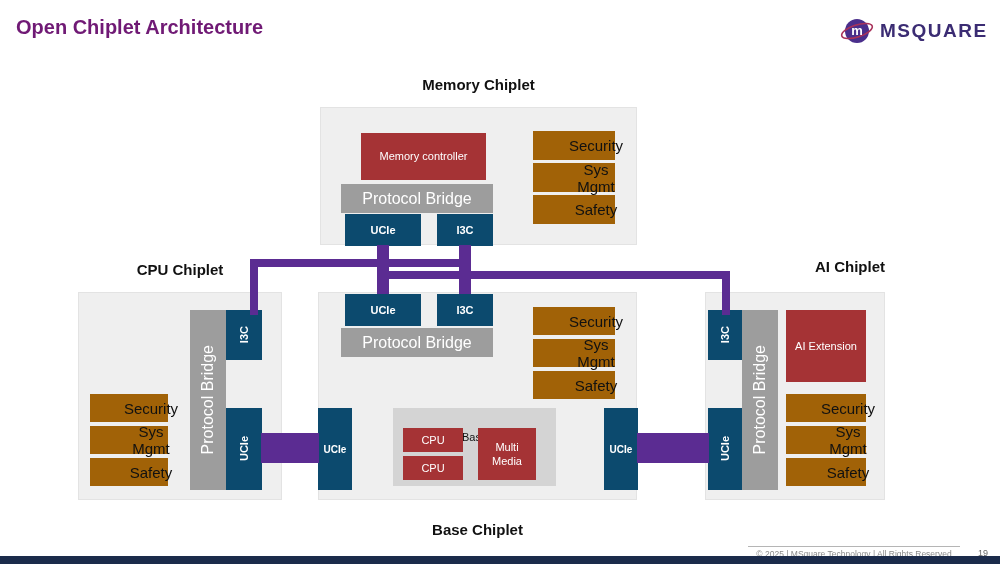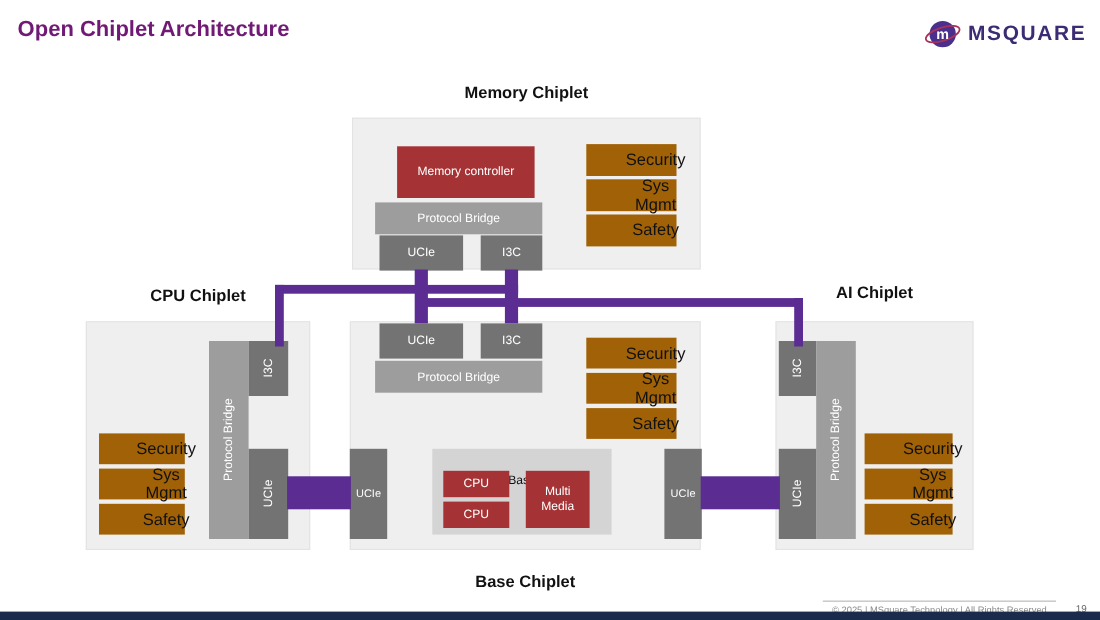--- a/index.html
+++ b/index.html
@@ -2,22 +2,22 @@
 <html><head>
 <meta charset="utf-8">
 <style>
   html,body { margin:0; padding:0; background:#fff; }
   .canvas { position:relative; width:1000px; height:564px; background:#ffffff;
             font-family:"Liberation Sans", sans-serif; overflow:hidden; }
   .abs  { position:absolute; box-sizing:border-box; }
   .cell { display:flex; align-items:center; justify-content:center; text-align:center; }
   .panel{ background:#EFEFEF; border:1px solid #E3E3E3; }
   .red   { background:#A53335; color:#fff; font-size:11px; line-height:1.3; }
-  .purple{ background:#737373; color:#fff; font-size:11px; font-weight:normal; }
-  .gray  { background:#9D9D9D; color:#fff; font-size:11px; }
+  .purple{ background:#0c4a6e; color:#fff; font-size:11px; font-weight:bold; }
+  .gray  { background:#9D9D9D; color:#fff; font-size:16px; }
   .blue  { background:#a16207; color:#111; font-size:15px;padding-left:44px; }
   .conn  { background:#5B2C92; }
   .basebox { background:#D4D4D4; }
   .chipletlabel { font-size:15px; font-weight:bold; color:#111; text-align:center; }
   .pagetitle { font-size:20px; font-weight:bold; color:#701a75; }
   .vtext { writing-mode:vertical-rl; transform:rotate(180deg); white-space:nowrap; }
   .logo { display:flex; align-items:center; gap:6px; }
   .brand { font-size:19px; font-weight:800; color:#3B2C73; letter-spacing:1.5px; }
   .footer-note { font-size:8.5px; color:#8A8A8A; border-top:1px solid #B5B5B5;
                  padding-top:2px; text-align:center; }
@@ -82,32 +82,33 @@
 
   <div class="abs basebox" style="left:393px; top:408px; width:163px; height:78px;"></div>
   <div class="abs" style="left:393px; top:411px; width:163px; text-align:center; font-size:11px; color:#111;margin-top:20px;">Base</div>
   <div class="abs cell red" style="left:403px; top:428px; width:60px; height:24px;">CPU</div>
   <div class="abs cell red" style="left:403px; top:456px; width:60px; height:24px;">CPU</div>
   <div class="abs cell red" style="left:478px; top:428px; width:58px; height:52px; padding:0 22px;">Multi Media</div>
 
   <div class="abs cell purple" style="left:318px; top:408px; width:34px; height:82px; font-size:10px;">UCIe</div>
   <div class="abs cell purple" style="left:604px; top:408px; width:34px; height:82px; font-size:10px;">UCIe</div>
 
-  <div class="abs chipletlabel" style="left:705px; top:258px; width:180px;">AI Chiplet</div>
+  <div class="abs chipletlabel" style="left:705px; top:258px; width:180px;text-align:right;">AI Chiplet</div>
   <div class="abs panel" style="left:705px; top:292px; width:180px; height:208px;"></div>
 
   <div class="abs cell purple" style="left:708px; top:310px; width:34px; height:50px;">
     <span class="vtext">I3C</span>
   </div>
   <div class="abs cell gray" style="left:742px; top:310px; width:36px; height:180px;">
     <span class="vtext">Protocol Bridge</span>
   </div>
   <div class="abs cell purple" style="left:708px; top:408px; width:34px; height:82px;">
     <span class="vtext">UCIe</span>
   </div>
+  <div class="abs cell red" style="left:786px; top:310px; width:80px; height:72px;">AI Extension</div>
 
   <div class="abs cell blue" style="left:786px; top:394px; width:80px; height:28px;">Security</div>
   <div class="abs cell blue" style="left:786px; top:426px; width:80px; height:28px;">Sys Mgmt</div>
   <div class="abs cell blue" style="left:786px; top:458px; width:80px; height:28px;">Safety</div>
 
   <div class="abs conn" style="left:377px; top:245px; width:12px; height:49px;"></div>
   <div class="abs conn" style="left:459px; top:245px; width:12px; height:49px;"></div>
 
   <div class="abs conn" style="left:250px; top:259px; width:221px; height:8px;"></div>
   <div class="abs conn" style="left:250px; top:259px; width:8px; height:56px;"></div>

